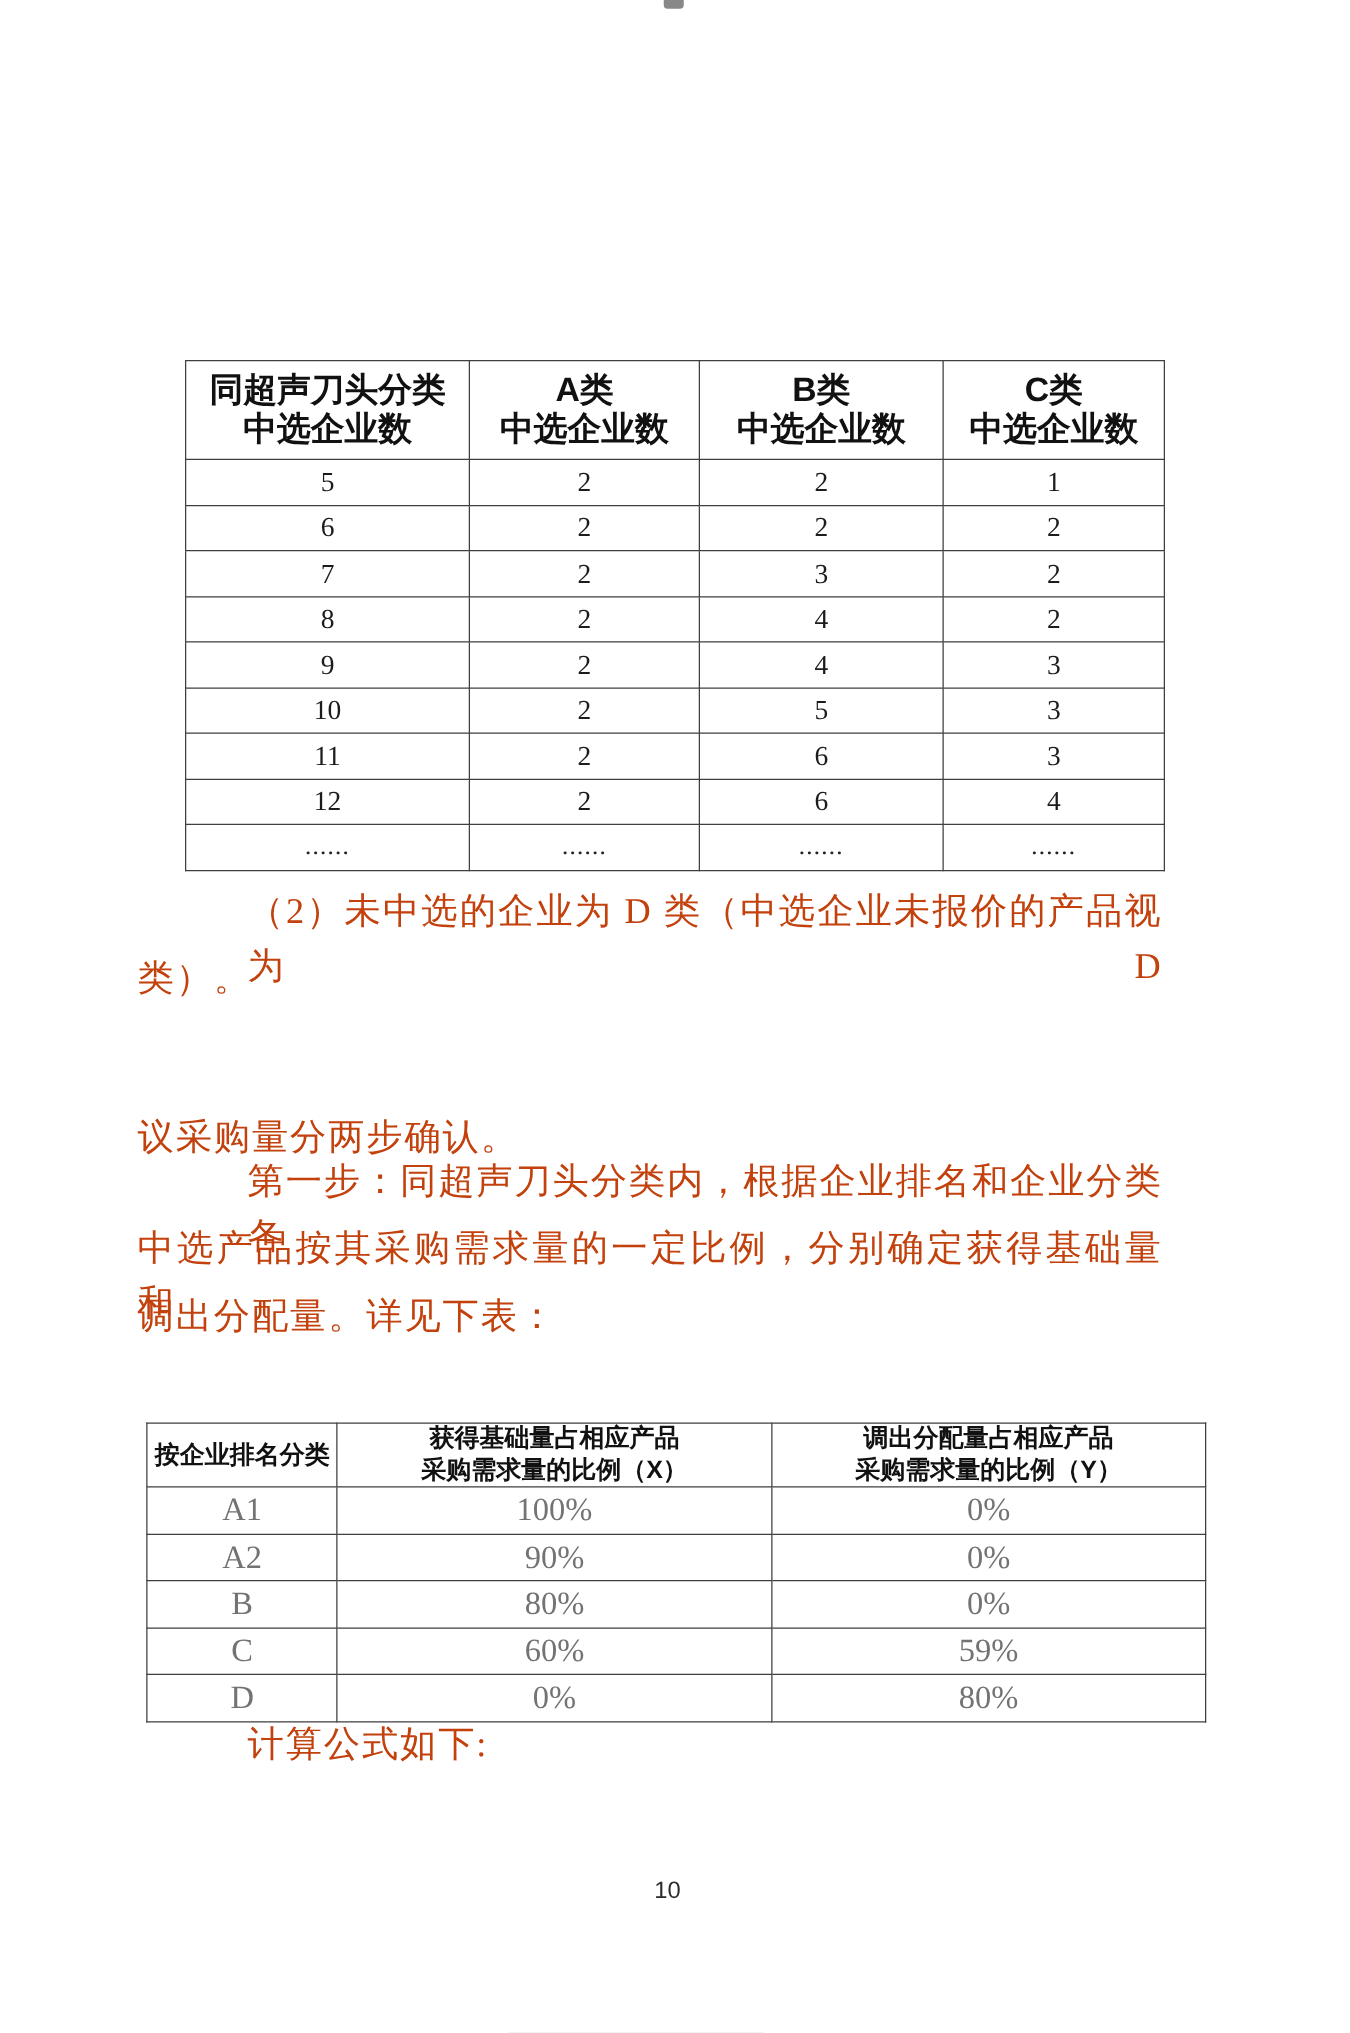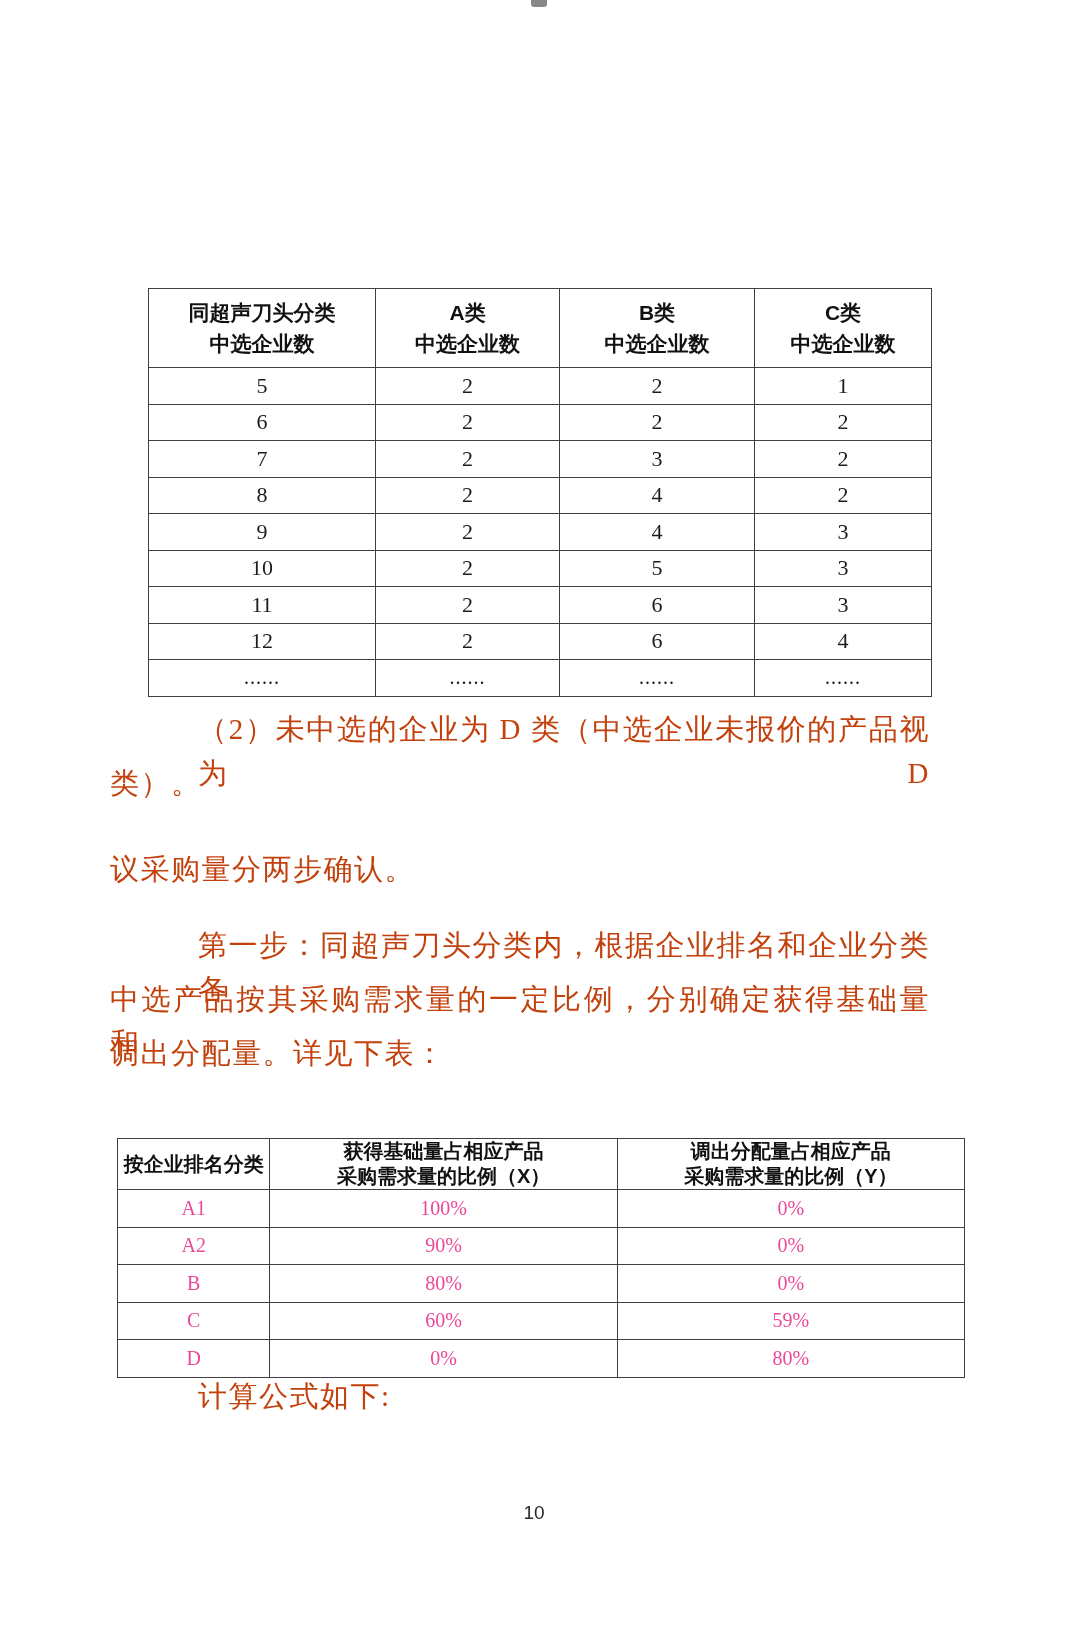--- a/index.html
+++ b/index.html
@@ -19,36 +19,36 @@
   }
 
   
   table{border-collapse:collapse;table-layout:fixed;}
   td,th{border:1.5px solid #3f3f3f;text-align:center;vertical-align:middle;padding:0;}
 
   .tbl1{position:absolute;left:148px;top:288px;width:784px;}
   .tbl1 th{
     height:78px;
     font-family:"Liberation Sans","DejaVu Sans",sans-serif;
-    font-weight:bold;font-size:21px;line-height:31px;color:#111;
+    font-weight:bold;font-size:27px;line-height:31px;color:#111;
   }
   .tbl1 td{
     height:35.5px;font-size:22px;color:#1c1c1c;
     font-family:"Liberation Serif","DejaVu Serif",serif;
   }
   .tbl1 tr.dots-row td{font-size:20px;letter-spacing:1px;color:#222;}
 
   .tbl2{position:absolute;left:117px;top:1138px;width:848px;}
   .tbl2 th{
     height:50px;
     font-family:"Liberation Sans","DejaVu Sans",sans-serif;
     font-weight:bold;font-size:20px;line-height:25px;color:#111;
   }
   .tbl2 td{
-    height:36.5px;font-size:20px;color:#ec4899;
+    height:36.5px;font-size:26px;color:#737373;
     font-family:"Liberation Serif","DejaVu Serif",serif;
   }
   .hline{display:block;}
 
   
   .bodyline{
     position:absolute;left:110px;width:820px;
     font-size:29px;line-height:44px;letter-spacing:1.5px;
     color:#c2410c;white-space:nowrap;
   }
@@ -153,21 +153,21 @@
           <td>......</td>
           <td>......</td>
           <td>......</td>
           <td>......</td>
         </tr>
       </tbody>
   </table>
 
   <div class="bodyline indent full" style="top:707px">（2）未中选的企业为 D 类（中选企业未报价的产品视为 D</div>
   <div class="bodyline" style="top:761px">类）。</div>
-  <div class="bodyline" style="top:847px">议采购量分两步确认。</div>
+  <div class="bodyline" style="top:888px">议采购量分两步确认。</div>
   <div class="bodyline full" style="top:977px">中选产品按其采购需求量的一定比例，分别确定获得基础量和</div>
   <div class="bodyline indent full" style="top:923px">第一步：同超声刀头分类内，根据企业排名和企业分类各</div>
   <div class="bodyline" style="top:1031px">调出分配量。详见下表：</div>
   <div class="bodyline indent" style="top:1374px">计算公式如下:</div>
 
   <table class="tbl2">
     <colgroup>
       <col style="width:18%">
         <col style="width:41%">
         <col style="width:41%">

